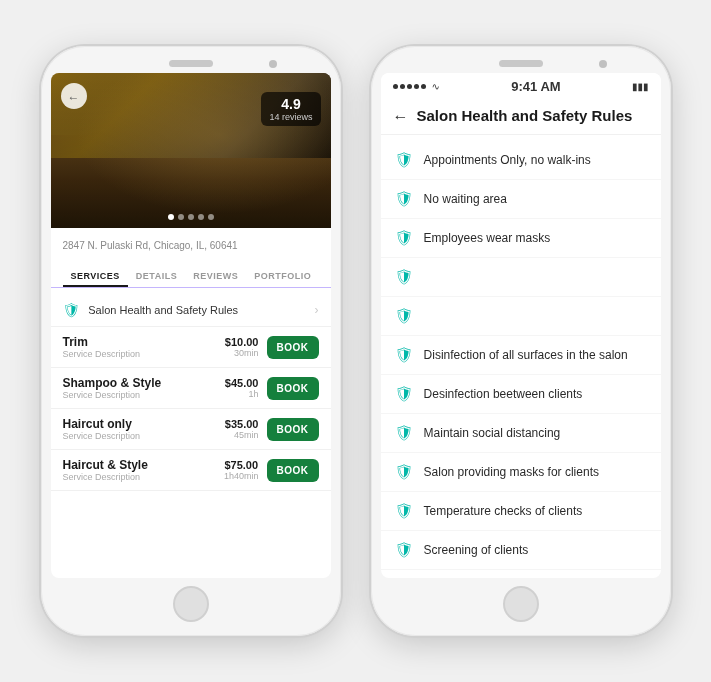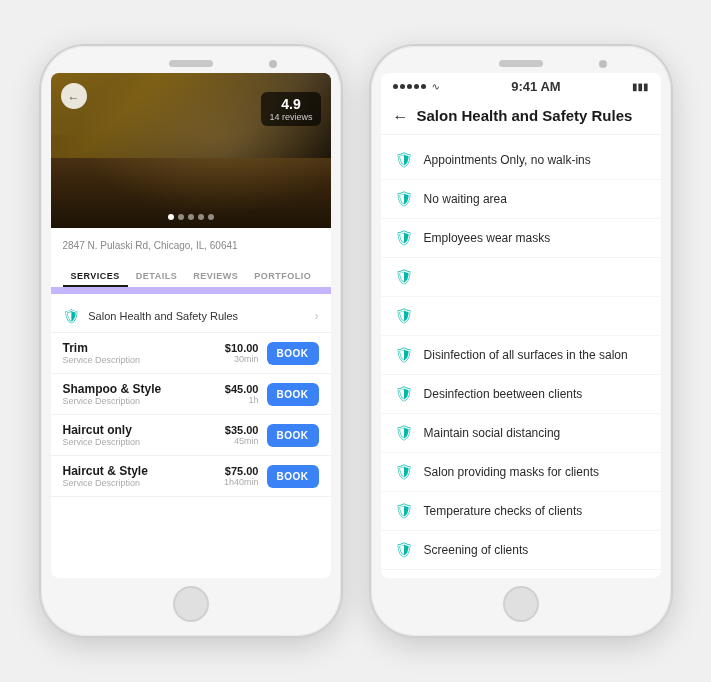--- a/index.html
+++ b/index.html
@@ -184,21 +184,21 @@
       flex-shrink: 0;
     }
     .salon-address {
       font-size: 10px;
       color: #888;
       margin-top: 2px;
     }
 
     .tabs-row {
       display: flex;
-      border-bottom: 7px solid #c4b5fd;
+      border-bottom: 1px solid #c4b5fd;
       padding: 0 12px;
       margin-top: 8px;
       flex-shrink: 0;
     }
     .tab-item {
       font-size: 9px;
       color: #999;
       padding: 6px 8px 4px;
       cursor: pointer;
       letter-spacing: 0.5px;
@@ -255,27 +255,28 @@
       color: #aaa;
     }
     .service-price-col {
       text-align: right;
       margin-right: 8px;
     }
     .service-price {
       font-size: 11px;
       font-weight: 600;
       color: #1a1a1a;
+      text-align: center;
     }
     .service-duration {
       font-size: 9px;
       color: #aaa;
     }
     .book-btn {
-      background: #3b82f6;
+      background: #15803d;
       color: #fff;
       border: none;
       border-radius: 6px;
       padding: 6px 10px;
       font-size: 10px;
       font-weight: 700;
       cursor: pointer;
       letter-spacing: 0.5px;
     }
 

